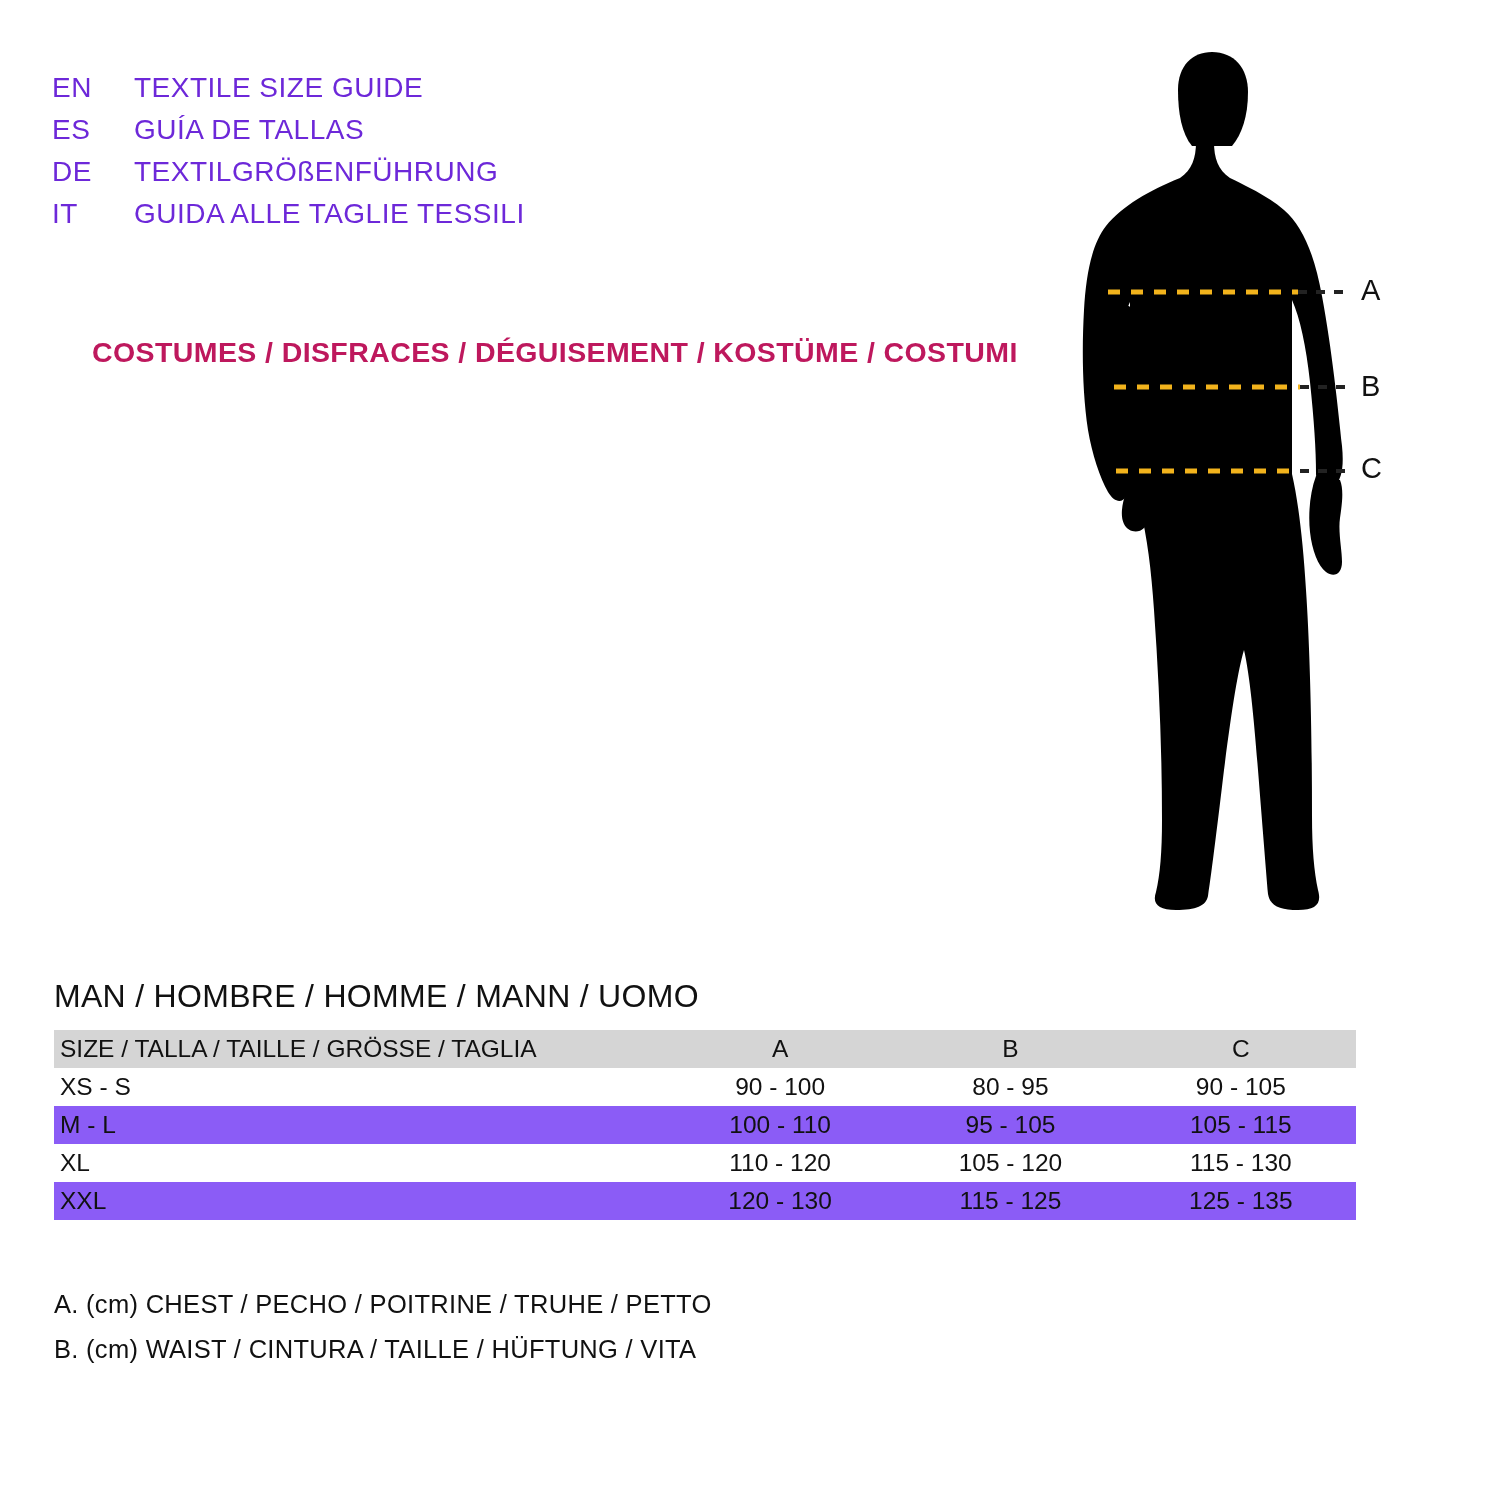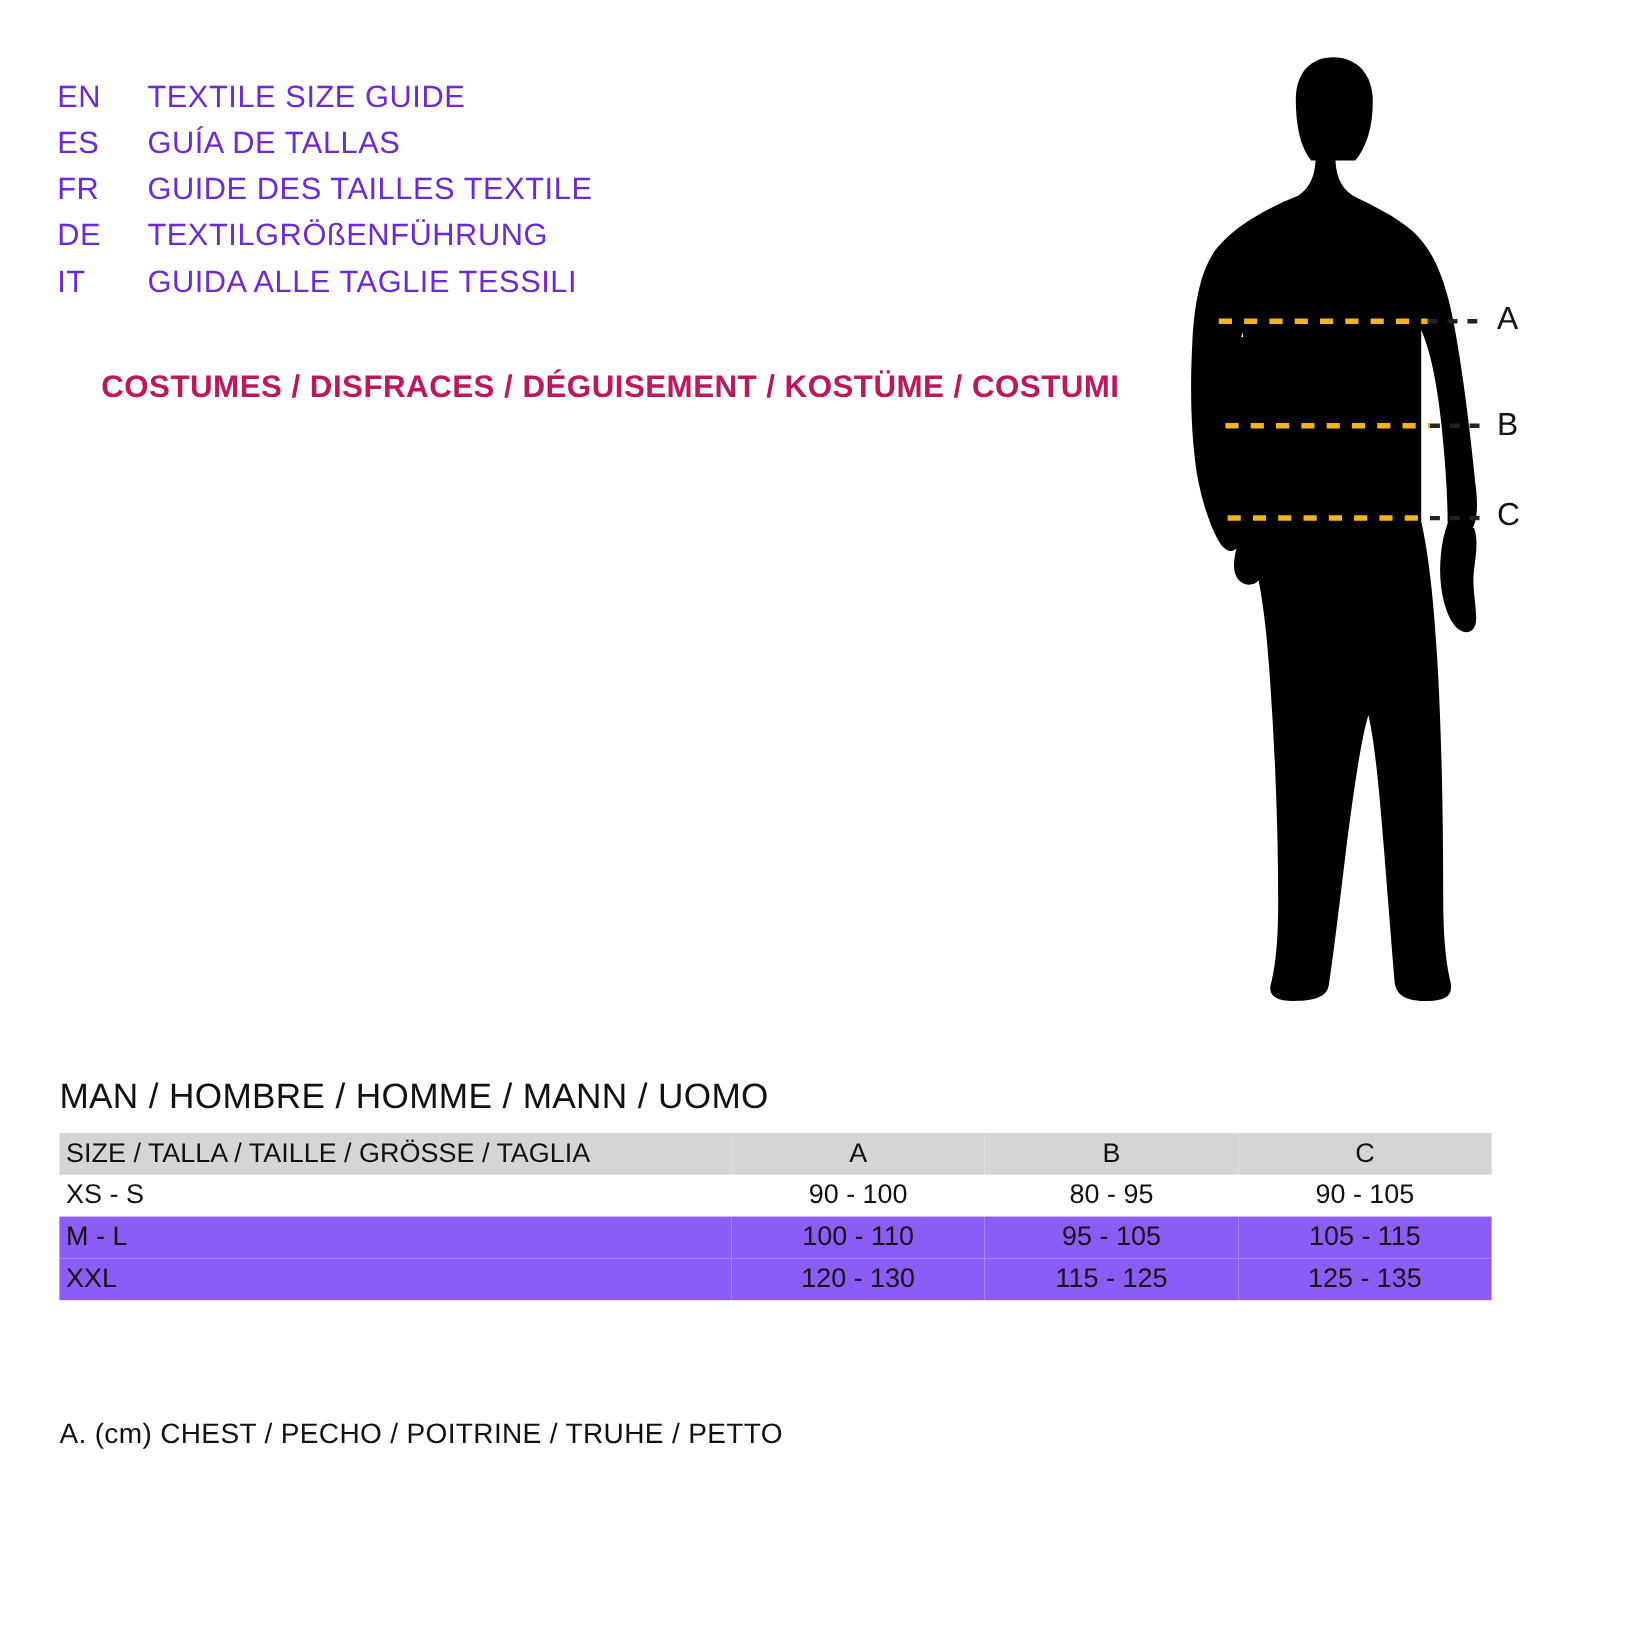--- a/index.html
+++ b/index.html
@@ -141,24 +141,20 @@
 <body>
 
 <div id="lang-block">
   <div class="lang-row">
     <span class="lang-code">EN</span>
     <span class="lang-text">TEXTILE SIZE GUIDE</span>
   </div>
   <div class="lang-row">
     <span class="lang-code">ES</span>
     <span class="lang-text">GUÍA DE TALLAS</span>
-  </div>
-  <div class="lang-row">
-    <span class="lang-code">FR</span>
-    <span class="lang-text">GUIDE DES TAILLES TEXTILE</span>
   </div>
   <div class="lang-row">
     <span class="lang-code">DE</span>
     <span class="lang-text">TEXTILGRÖßENFÜHRUNG</span>
   </div>
   <div class="lang-row">
     <span class="lang-code">IT</span>
     <span class="lang-text">GUIDA ALLE TAGLIE TESSILI</span>
   </div>
 </div>
@@ -268,24 +264,31 @@
       <td class="col-meas">90 - 100</td>
       <td class="col-meas">80 - 95</td>
       <td class="col-meas">90 - 105</td>
     </tr>
     <tr class="row-alt">
       <td class="col-label">M - L</td>
       <td class="col-meas">100 - 110</td>
       <td class="col-meas">95 - 105</td>
       <td class="col-meas">105 - 115</td>
     </tr>
+    <tr class="row-plain">
+      <td class="col-label">XL</td>
+      <td class="col-meas">110 - 120</td>
+      <td class="col-meas">105 - 120</td>
+      <td class="col-meas">115 - 130</td>
+    </tr>
     <tr class="row-alt">
       <td class="col-label">XXL</td>
       <td class="col-meas">120 - 130</td>
       <td class="col-meas">115 - 125</td>
       <td class="col-meas">125 - 135</td>
     </tr>
   </tbody>
 </table>
 
 <div id="legend">
   <div class="legend-row">A. (cm) CHEST / PECHO / POITRINE / TRUHE / PETTO</div>
+  <div class="legend-row">B. (cm) WAIST / CINTURA / TAILLE / HÜFTUNG / VITA</div>
 </div>
 
 </body></html>

